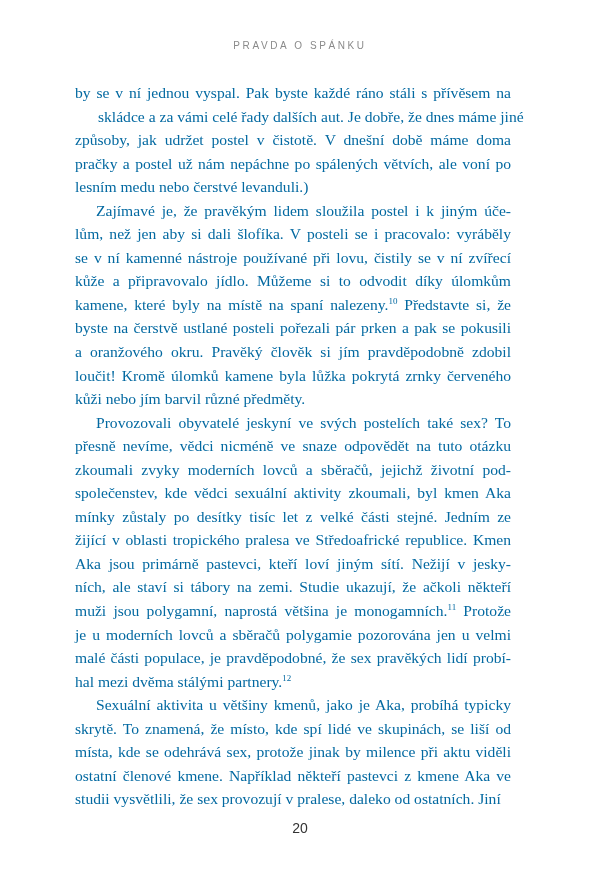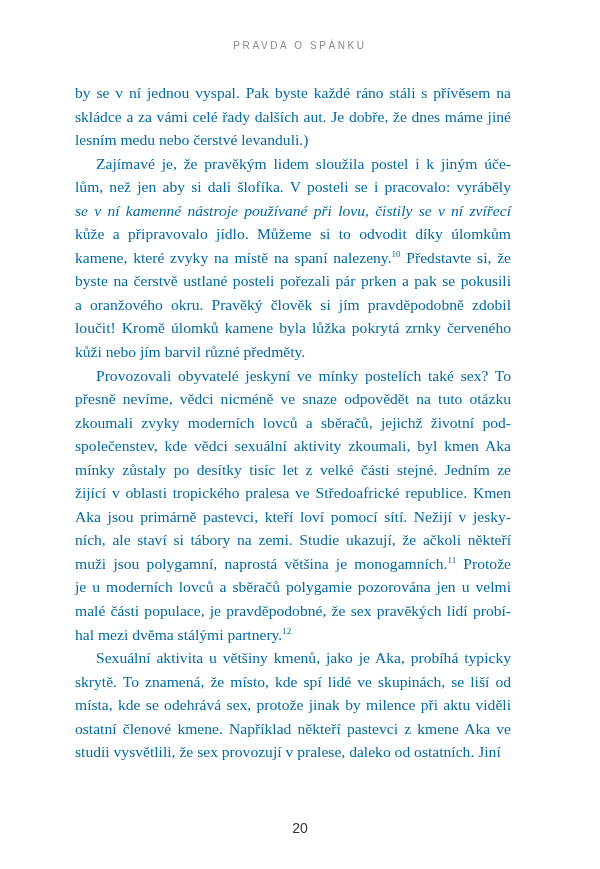--- a/index.html
+++ b/index.html
@@ -28,42 +28,44 @@
     }
   </style>
 </head>
 <body>
 
 <div class="page">
   <div class="running-head">PRAVDA O SPÁNKU</div>
   <div class="body-text" id="body-text">
       <div>
         <div class="line" style="white-space: nowrap; display: block;"><span style="white-space: nowrap; word-spacing: 0px;"><span>by se v ní jednou vyspal. Pak byste každé ráno stáli s přívěsem na</span></span></div>
-        <div class="line" style="white-space: nowrap; display: block;"><span style="white-space: nowrap; word-spacing: 0px;"><span>skládce a za vámi celé řady dalších aut. Je dobře, že dnes máme jiné</span></span></div>
+        <div class="line" style="white-space: nowrap; display: block; margin-left: 23px;"><span style="white-space: nowrap; word-spacing: 0px;"><span>skládce a za vámi celé řady dalších aut. Je dobře, že dnes máme jiné</span></span></div>
+        <div class="line" style="white-space: nowrap; display: block;"><span style="white-space: nowrap; word-spacing: 0px;"><span>způsoby, jak udržet postel v čistotě. V dnešní době máme doma</span></span></div>
+        <div class="line" style="white-space: nowrap; display: block;"><span style="white-space: nowrap; word-spacing: 0px;"><span>pračky a postel už nám nepáchne po spálených větvích, ale voní po</span></span></div>
         <div class="line last"><span>lesním medu nebo čerstvé levanduli.)</span></div>
       </div>
       <div>
         <div class="line indent" style="white-space: nowrap; display: block;"><span style="white-space: nowrap; word-spacing: 0px;"><span>Zajímavé je, že pravěkým lidem sloužila postel i k jiným úče-</span></span></div>
         <div class="line" style="white-space: nowrap; display: block;"><span style="white-space: nowrap; word-spacing: 0px;"><span>lům, než jen aby si dali šlofíka. V posteli se i pracovalo: vyráběly</span></span></div>
-        <div class="line" style="white-space: nowrap; display: block; font-style: italic;"><span style="white-space: nowrap; word-spacing: 0px;"><span>se v ní kamenné nástroje používané při lovu, čistily se v ní zvířecí</span></span></div>
+        <div class="line" style="white-space: nowrap; display: block;"><span style="white-space: nowrap; word-spacing: 0px;"><span>se v ní kamenné nástroje používané při lovu, čistily se v ní zvířecí</span></span></div>
         <div class="line" style="white-space: nowrap; display: block;"><span style="white-space: nowrap; word-spacing: 0px;"><span>kůže a připravovalo jídlo. Můžeme si to odvodit díky úlomkům</span></span></div>
-        <div class="line" style="white-space: nowrap; display: block;"><span style="white-space: nowrap; word-spacing: 0px;"><span>kamene, které zvyky na místě na spaní nalezeny.</span><sup>10</sup><span> Představte si, že</span></span></div>
+        <div class="line" style="white-space: nowrap; display: block;"><span style="white-space: nowrap; word-spacing: 0px;"><span>kamene, které byly na místě na spaní nalezeny.</span><sup>10</sup><span> Představte si, že</span></span></div>
         <div class="line" style="white-space: nowrap; display: block;"><span style="white-space: nowrap; word-spacing: 0px;"><span>byste na čerstvě ustlané posteli pořezali pár prken a pak se pokusili</span></span></div>
         <div class="line" style="white-space: nowrap; display: block;"><span style="white-space: nowrap; word-spacing: 0px;"><span>a oranžového okru. Pravěký člověk si jím pravděpodobně zdobil</span></span></div>
         <div class="line" style="white-space: nowrap; display: block;"><span style="white-space: nowrap; word-spacing: 0px;"><span>loučit! Kromě úlomků kamene byla lůžka pokrytá zrnky červeného</span></span></div>
         <div class="line last"><span>kůži nebo jím barvil různé předměty.</span></div>
       </div>
       <div>
-        <div class="line indent" style="white-space: nowrap; display: block;"><span style="white-space: nowrap; word-spacing: 0px;"><span>Provozovali obyvatelé jeskyní ve mínky postelích také sex? To</span></span></div>
+        <div class="line indent" style="white-space: nowrap; display: block;"><span style="white-space: nowrap; word-spacing: 0px;"><span>Provozovali obyvatelé jeskyní ve svých postelích také sex? To</span></span></div>
         <div class="line" style="white-space: nowrap; display: block;"><span style="white-space: nowrap; word-spacing: 0px;"><span>přesně nevíme, vědci nicméně ve snaze odpovědět na tuto otázku</span></span></div>
         <div class="line" style="white-space: nowrap; display: block;"><span style="white-space: nowrap; word-spacing: 0px;"><span>zkoumali zvyky moderních lovců a sběračů, jejichž životní pod-</span></span></div>
         <div class="line" style="white-space: nowrap; display: block;"><span style="white-space: nowrap; word-spacing: 0px;"><span>společenstev, kde vědci sexuální aktivity zkoumali, byl kmen Aka</span></span></div>
         <div class="line" style="white-space: nowrap; display: block;"><span style="white-space: nowrap; word-spacing: 0px;"><span>mínky zůstaly po desítky tisíc let z velké části stejné. Jedním ze</span></span></div>
         <div class="line" style="white-space: nowrap; display: block;"><span style="white-space: nowrap; word-spacing: 0px;"><span>žijící v oblasti tropického pralesa ve Středoafrické republice. Kmen</span></span></div>
-        <div class="line" style="white-space: nowrap; display: block;"><span style="white-space: nowrap; word-spacing: 0px;"><span>Aka jsou primárně pastevci, kteří loví pomocí sítí. Nežijí v jesky-</span></span></div>
+        <div class="line" style="white-space: nowrap; display: block;"><span style="white-space: nowrap; word-spacing: 0px;"><span>Aka jsou primárně pastevci, kteří loví jiným sítí. Nežijí v jesky-</span></span></div>
         <div class="line" style="white-space: nowrap; display: block;"><span style="white-space: nowrap; word-spacing: 0px;"><span>ních, ale staví si tábory na zemi. Studie ukazují, že ačkoli někteří</span></span></div>
         <div class="line" style="white-space: nowrap; display: block;"><span style="white-space: nowrap; word-spacing: 0px; margin-top: 46px;"><span>muži jsou polygamní, naprostá většina je monogamních.</span><sup>11</sup><span> Protože</span></span></div>
         <div class="line" style="white-space: nowrap; display: block;"><span style="white-space: nowrap; word-spacing: 0px;"><span>je u moderních lovců a sběračů polygamie pozorována jen u velmi</span></span></div>
         <div class="line" style="white-space: nowrap; display: block;"><span style="white-space: nowrap; word-spacing: 0px;"><span>malé části populace, je pravděpodobné, že sex pravěkých lidí probí-</span></span></div>
         <div class="line last"><span>hal mezi dvěma stálými partnery.</span><sup>12</sup></div>
       </div>
       <div>
         <div class="line indent" style="white-space: nowrap; display: block;"><span style="white-space: nowrap; word-spacing: 0px;"><span>Sexuální aktivita u většiny kmenů, jako je Aka, probíhá typicky</span></span></div>
         <div class="line" style="white-space: nowrap; display: block;"><span style="white-space: nowrap; word-spacing: 0px;"><span>skrytě. To znamená, že místo, kde spí lidé ve skupinách, se liší od</span></span></div>
         <div class="line" style="white-space: nowrap; display: block;"><span style="white-space: nowrap; word-spacing: 0px;"><span>místa, kde se odehrává sex, protože jinak by milence při aktu viděli</span></span></div>

